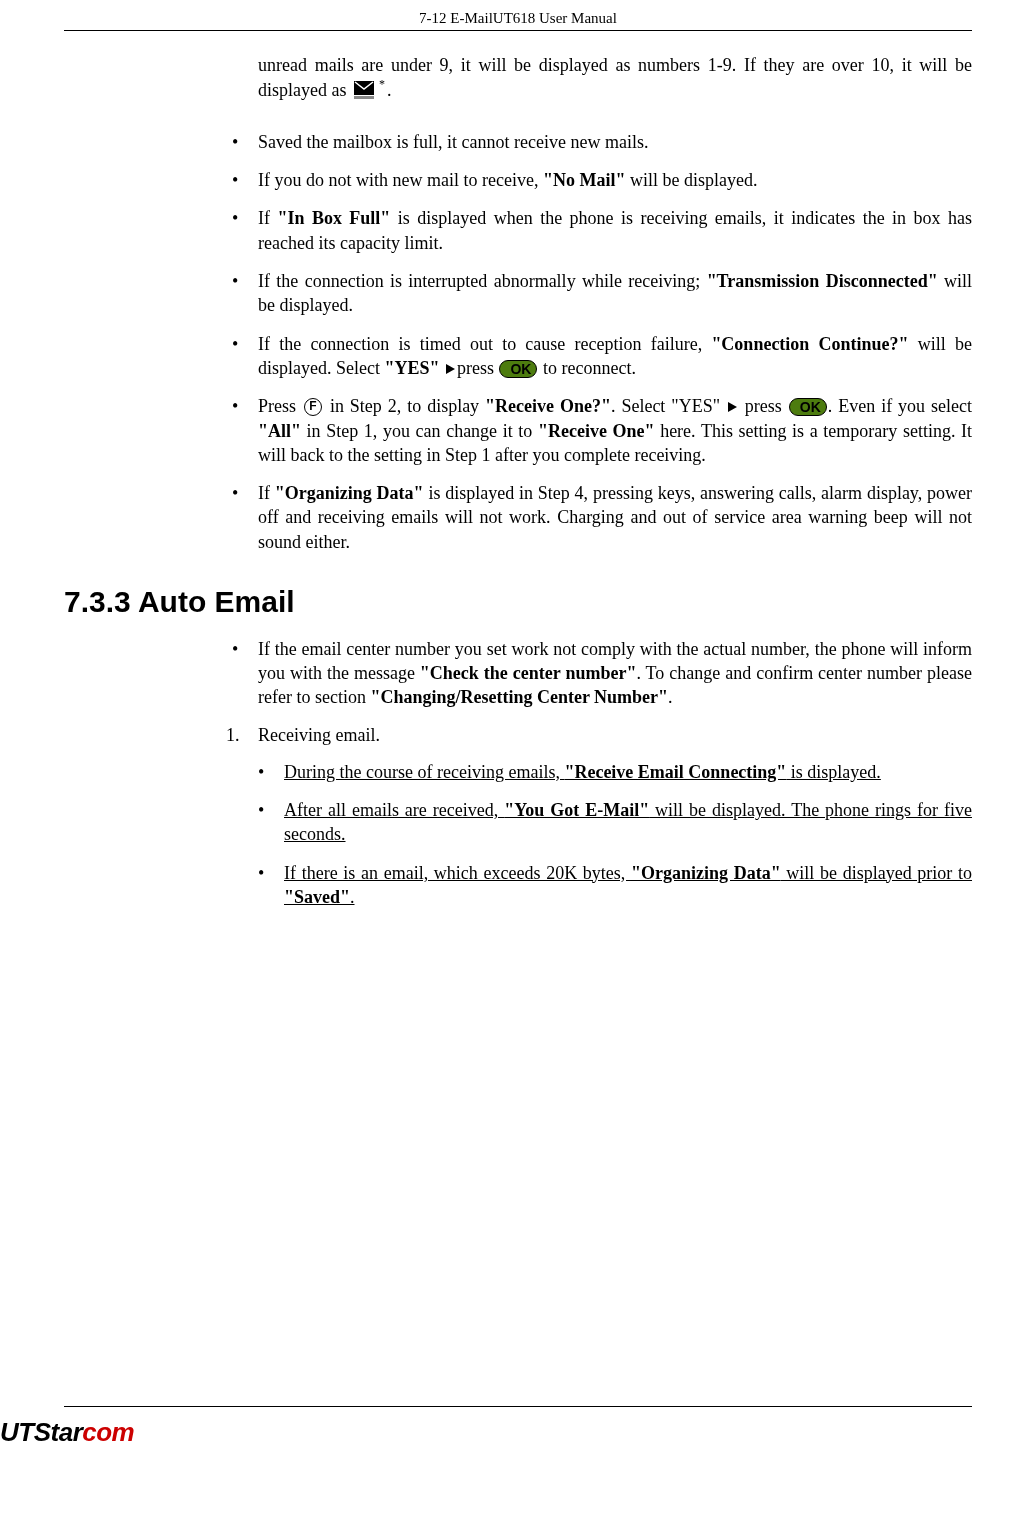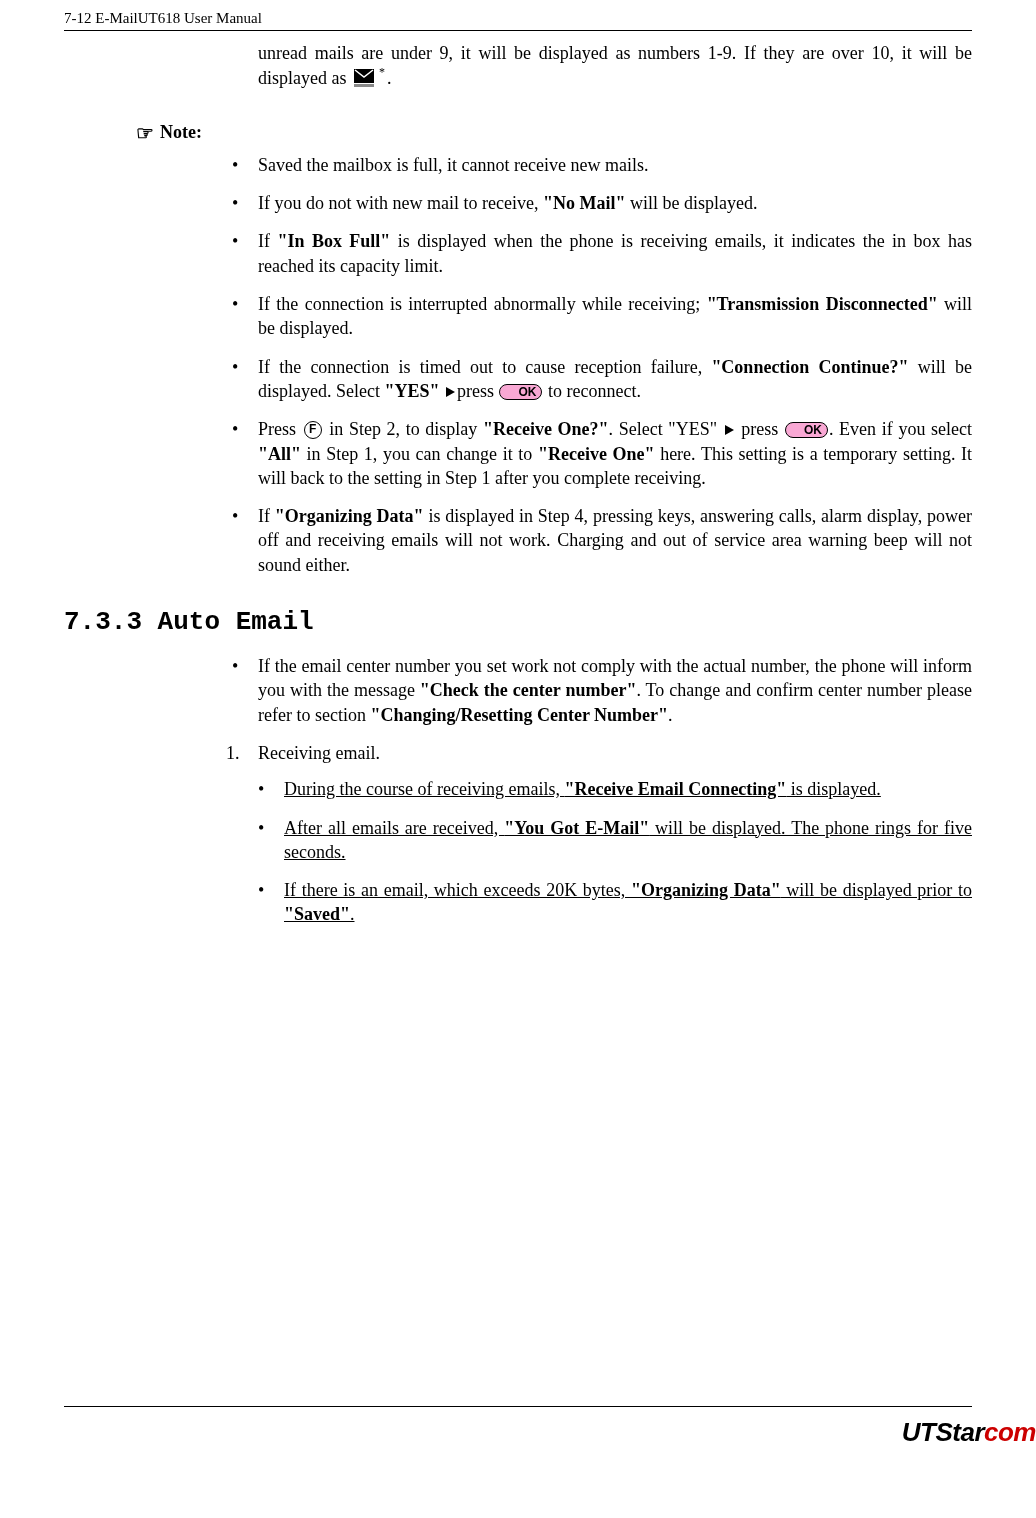--- a/index.html
+++ b/index.html
@@ -13,25 +13,25 @@
     margin: 0 auto;
     padding: 0;
   }
   .page {
     padding: 8px 64px 20px 64px;
     min-height: 1460px;
     position: relative;
   }
   .header-row {
     display: flex;
-    justify-content: flex-start;
+    justify-content: center;
     font-size: 15px;
     border-bottom: 1px solid #000;
     padding-bottom: 2px;
-    margin-bottom: 10px;
+    margin-bottom: 22px;
   }
   .content-block {
     margin-left: 194px;
     text-align: justify;
     margin-bottom: 6px;
   }
   .note-heading {
     margin-left: 72px;
     margin-bottom: 8px;
     font-weight: bold;
@@ -88,23 +88,23 @@
     position: relative;
     padding-left: 36px;
     margin-bottom: 12px;
   }
   ol.numbered > li .num {
     position: absolute;
     left: 4px;
     top: 0;
   }
   .section-heading {
-    font-family: Liberation Mono, monospace;
-    font-weight: bold;
-    font-size: 26px;
+    font-family: Liberation Sans, sans-serif;
+    font-weight: bold;
+    font-size: 30px;
     margin: 28px 0 14px 0;
   }
   .bold { font-weight: bold; }
   .mail-icon-wrap {
     display:inline-block;
     vertical-align: -6px;
     margin: 0 2px;
   }
   .mail-icon-svg { display:block; }
   .tri-right {
@@ -113,48 +113,48 @@
     border-top: 5px solid transparent;
     border-bottom: 5px solid transparent;
     border-left: 9px solid #000;
     vertical-align: middle;
     margin: 0 2px 2px 2px;
   }
   .ok-btn {
     display: inline-block;
     border: 1.5px solid #000;
     border-radius: 10px;
-    font-size: 12px;
+    font-size: 14px;
     font-weight: bold;
     font-family: Arial, sans-serif;
-    padding: 1px 5px 1px 18px;
+    padding: 1px 5px 1px 10px;
     line-height: 1;
     vertical-align: middle;
     margin: 0 1px 2px 1px;
-    background: #f9a8d4;
+    background: #4d7c0f;
   }
   .f-btn {
     display: inline-block;
     border: 1.5px solid #000;
     border-radius: 50%;
     font-size: 12px;
     font-weight: bold;
     font-family: Arial, sans-serif;
     width: 18px; height: 18px;
     line-height: 15px;
     text-align: center;
     vertical-align: middle;
     margin: 0 2px 2px 2px;
     background: #fff;
   }
   .footer {
     position: absolute;
     bottom: 10px;
     left: 0; right: 0;
-    text-align: right;
+    text-align: left;
   }
   .footer-line {
     border-top: 1px solid #000;
     margin: 0 64px 8px 64px;
   }
   .logo {
     font-family: Arial, Helvetica, sans-serif;
     font-weight: bold;
     font-style: italic;
     font-size: 26px;
@@ -180,23 +180,20 @@
         <rect x="1" y="3" width="20" height="14" fill="#000"></rect>
         <polyline points="2,4 11,11 20,4" fill="none" stroke="#fff" stroke-width="1.5"></polyline>
         <rect x="1" y="18" width="20" height="3" fill="#888"></rect>
         <text x="26" y="10" font-size="12" font-family="serif" fill="#000">*</text>
       </svg>
     </span><span>.</span>
   </div>
 
   <div style="height:22px"></div>
 
-  <div class="note-heading">
-    <span class="hand-icon">☞</span><span>Note:</span>
-  </div>
 
   <ul class="bullets" id="note-list">
       <li><span>Saved the mailbox is full, it cannot receive new mails.</span></li>
       <li><span>If you do not with new mail to receive, </span><span class="bold">"No Mail"</span><span> will be displayed.</span></li>
       <li><span>If </span><span class="bold">"In Box Full"</span><span> is displayed when the phone is receiving emails, it indicates the in box has reached its capacity limit.</span></li>
       <li><span>If the connection is interrupted abnormally while receiving; </span><span class="bold">"Transmission Disconnected"</span><span> will be displayed.</span></li>
       <li><span>If the connection is timed out to cause reception failure, </span><span class="bold">"Connection Continue?"</span><span> will be displayed. Select </span><span class="bold">"YES"</span><span> </span><span class="tri-right"></span><span>press </span><span class="ok-btn">OK</span><span> to reconnect.</span></li>
       <li><span>Press </span><span class="f-btn">F</span><span> in Step 2, to display </span><span class="bold">"Receive One?"</span><span>. Select "YES" </span><span class="tri-right"></span><span> press </span><span class="ok-btn">OK</span><span>. Even if you select </span><span class="bold">"All"</span><span> in Step 1, you can change it to </span><span class="bold">"Receive One"</span><span> here. This setting is a temporary setting. It will back to the setting in Step 1 after you complete receiving.</span></li>
       <li><span>If </span><span class="bold">"Organizing Data"</span><span> is displayed in Step 4, pressing keys, answering calls, alarm display, power off and receiving emails will not work. Charging and out of service area warning beep will not sound either.</span></li>
     </ul>

